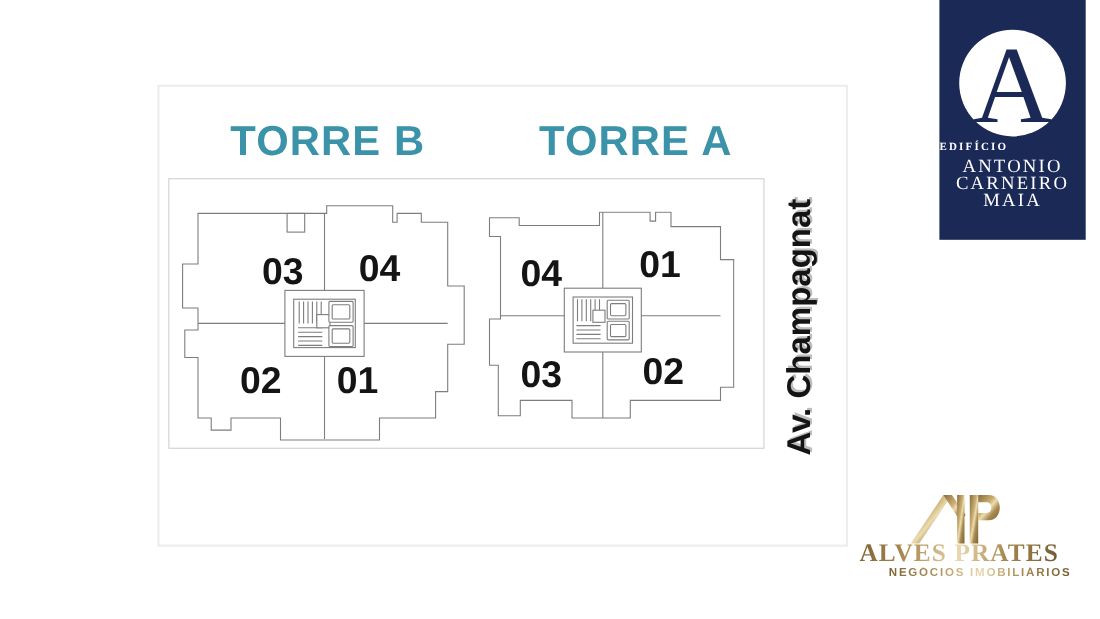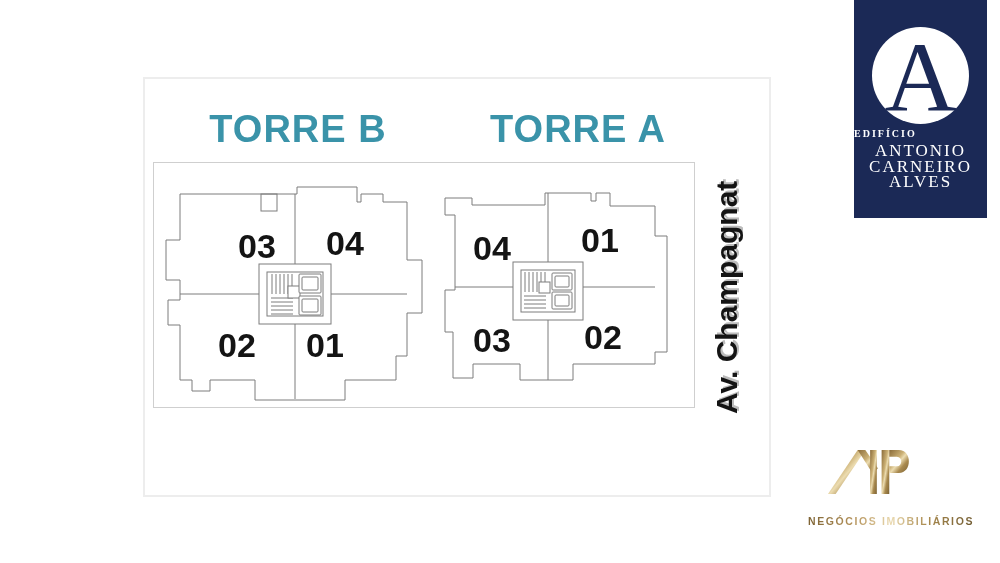--- a/index.html
+++ b/index.html
@@ -117,37 +117,38 @@
   <div class="street-right">Av. Champagnat</div>
 
   <div class="bldg-logo">
     <div class="bldg-circle">
       <div class="bldg-letter">A</div>
     </div>
     <div class="bldg-label">EDIFÍCIO</div>
     <div class="bldg-name">
       <div>ANTONIO</div>
       <div>CARNEIRO</div>
-      <div>ALVES</div>
+      <div>MAIA</div>
     </div>
   </div>
 
   <div class="agency">
     <svg class="ap-mono" width="90" height="48" viewBox="0 0 94 50">
       <defs>
         <linearGradient id="gold" x1="0" y1="0" x2="1" y2="1">
           <stop offset="0" stop-color="#8a6b39"></stop>
           <stop offset="0.4" stop-color="#cbb075"></stop>
           <stop offset="0.52" stop-color="#ecdcb0"></stop>
           <stop offset="0.7" stop-color="#a98a4f"></stop>
           <stop offset="1" stop-color="#7c6233"></stop>
         </linearGradient>
       </defs>
       <path fill="url(#gold)" d="M0 48 L31 2 L39 2 L8 48 Z"></path>
       <path fill="url(#gold)" d="M31 2 L39 2 L52 21 L47 27 Z"></path>
       <path fill="url(#gold)" d="M44 2 H51 V48 H44 Z"></path>
       <path fill="url(#gold)" d="M56 2 H64 V48 H56 Z"></path>
       <path fill="url(#gold)" d="M64 2 H74 C88 2 88 26 74 26 H64 V19 H72 C78 19 78 9 72 9 H64 Z"></path>
     </svg>
+    <div class="agency-name gold-text">ALVES PRATES</div>
     <div class="agency-tagline gold-text">NEGÓCIOS IMOBILIÁRIOS</div>
   </div>
 
 </div>
 
 </body></html>

